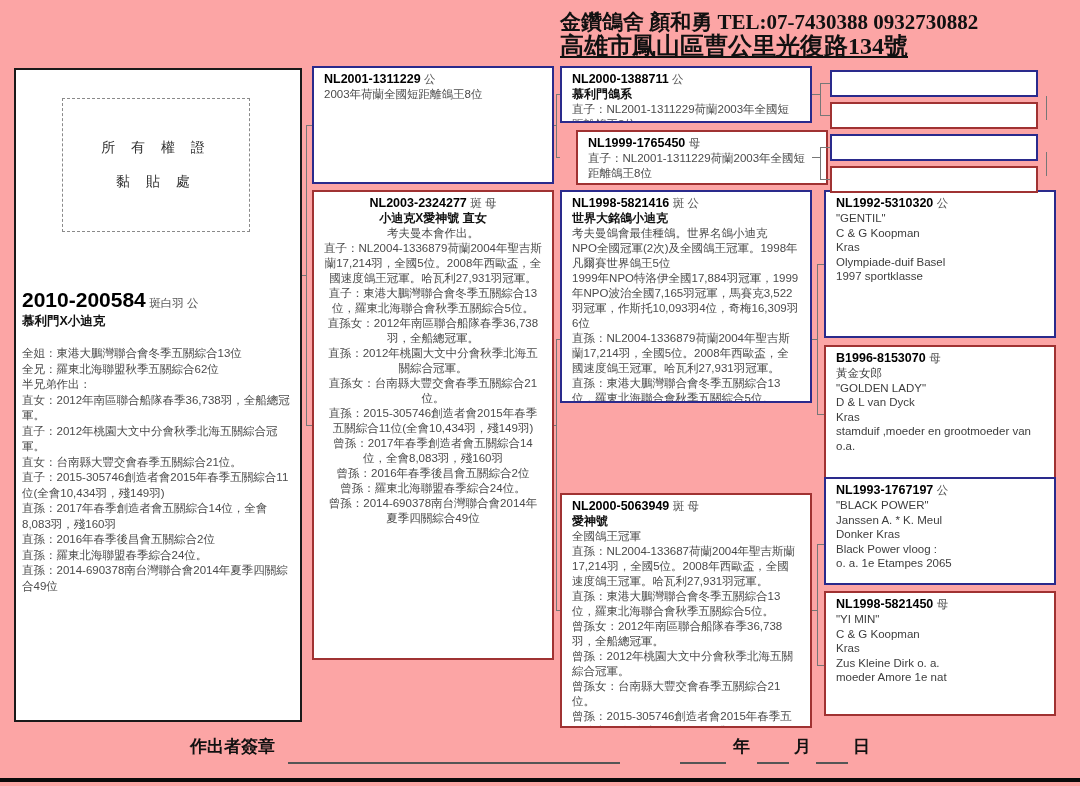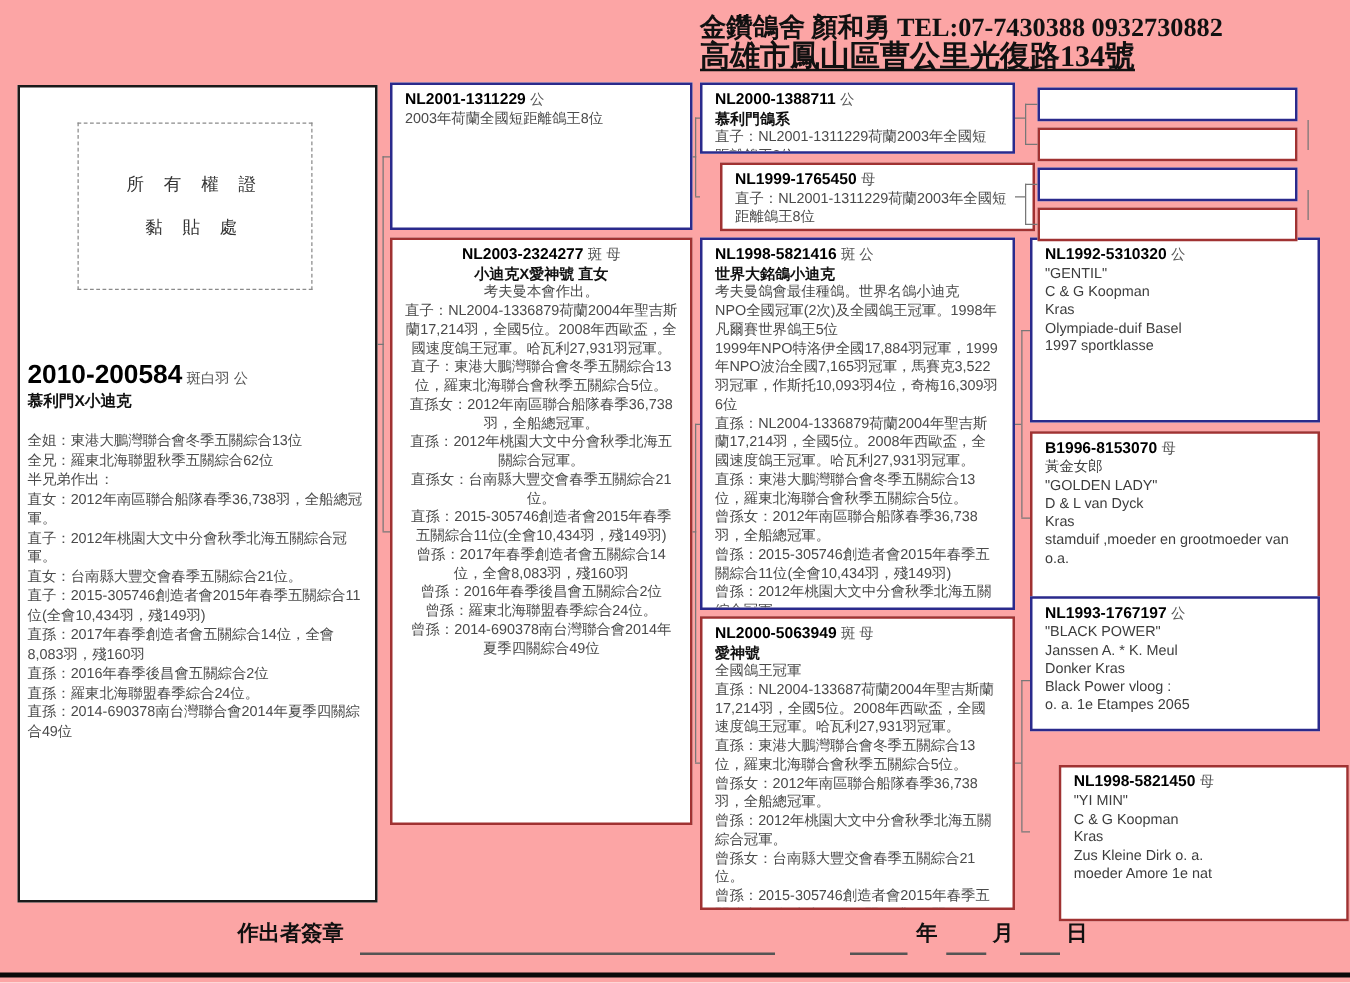--- a/index.html
+++ b/index.html
@@ -93,21 +93,21 @@
     <div class="box-title">慕利門鴿系</div>
     <div class="box-lines">直子：NL2001-1311229荷蘭2003年全國短距離鴿王8位</div>
   </div>
 
   <div class="box red" style="left:560px;top:130px;width:252px;height:55px;margin-left:16px;">
     <div class="ring-line"><span class="ring">NL1999-1765450</span>
       <span class="sex">母</span></div>
     <div class="box-lines">直子：NL2001-1311229荷蘭2003年全國短距離鴿王8位</div>
   </div>
 
-  <div class="box navy" style="left:560px;top:190px;width:252px;height:298px;">
+  <div class="box navy" style="left:560px;top:190px;width:252px;height:213px;">
     <div class="ring-line"><span class="ring">NL1998-5821416</span>
       <span class="sex">斑 公</span></div>
     <div class="box-title">世界大銘鴿小迪克</div>
     <div class="box-lines">考夫曼鴿會最佳種鴿。世界名鴿小迪克
 NPO全國冠軍(2次)及全國鴿王冠軍。1998年凡爾賽世界鴿王5位
 1999年NPO特洛伊全國17,884羽冠軍，1999年NPO波治全國7,165羽冠軍，馬賽克3,522羽冠軍，作斯托10,093羽4位，奇梅16,309羽6位
 直孫：NL2004-1336879荷蘭2004年聖吉斯蘭17,214羽，全國5位。2008年西歐盃，全國速度鴿王冠軍。哈瓦利27,931羽冠軍。
 直孫：東港大鵬灣聯合會冬季五關綜合13位，羅東北海聯合會秋季五關綜合5位。
 曾孫女：2012年南區聯合船隊春季36,738羽，全船總冠軍。
 曾孫：2015-305746創造者會2015年春季五關綜合11位(全會10,434羽，殘149羽)
@@ -153,21 +153,21 @@
   <div class="box navy latin" style="left:824px;top:477px;width:232px;height:108px;">
     <div class="ring-line"><span class="ring">NL1993-1767197</span>
       <span class="sex">公</span></div>
     <div class="box-lines">"BLACK POWER"
 Janssen A. * K. Meul
 Donker Kras
 Black Power vloog :
 o. a. 1e Etampes 2065</div>
   </div>
 
-  <div class="box red latin" style="left:824px;top:612px;width:232px;height:125px;margin-left:23px;">
+  <div class="box red latin" style="left:824px;top:591px;width:232px;height:125px;">
     <div class="ring-line"><span class="ring">NL1998-5821450</span>
       <span class="sex">母</span></div>
     <div class="box-lines">"YI MIN"
 C &amp; G Koopman
 Kras
 Zus Kleine Dirk o. a.
 moeder Amore 1e nat</div>
   </div>
 
   <div class="box navy" style="left:830px;top:70px;width:208px;height:27px;"></div>

